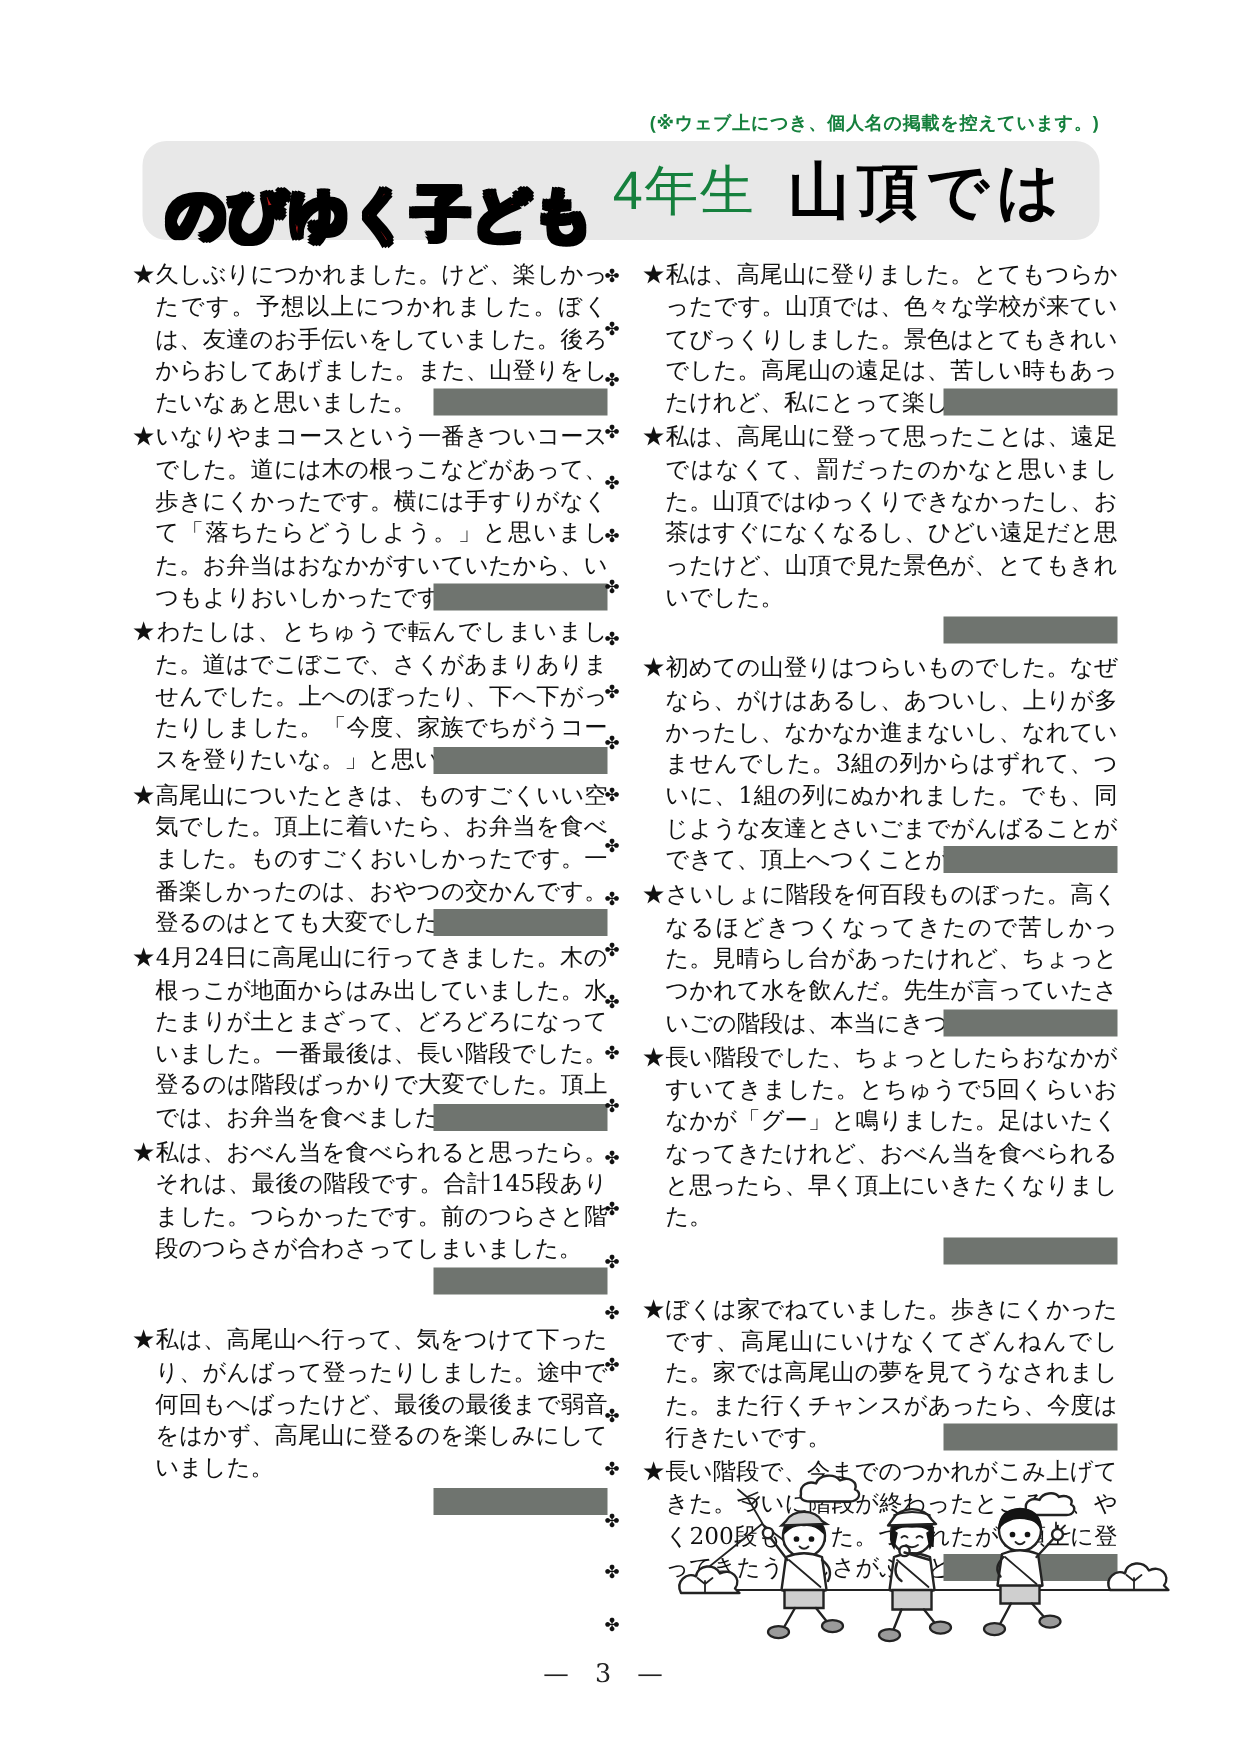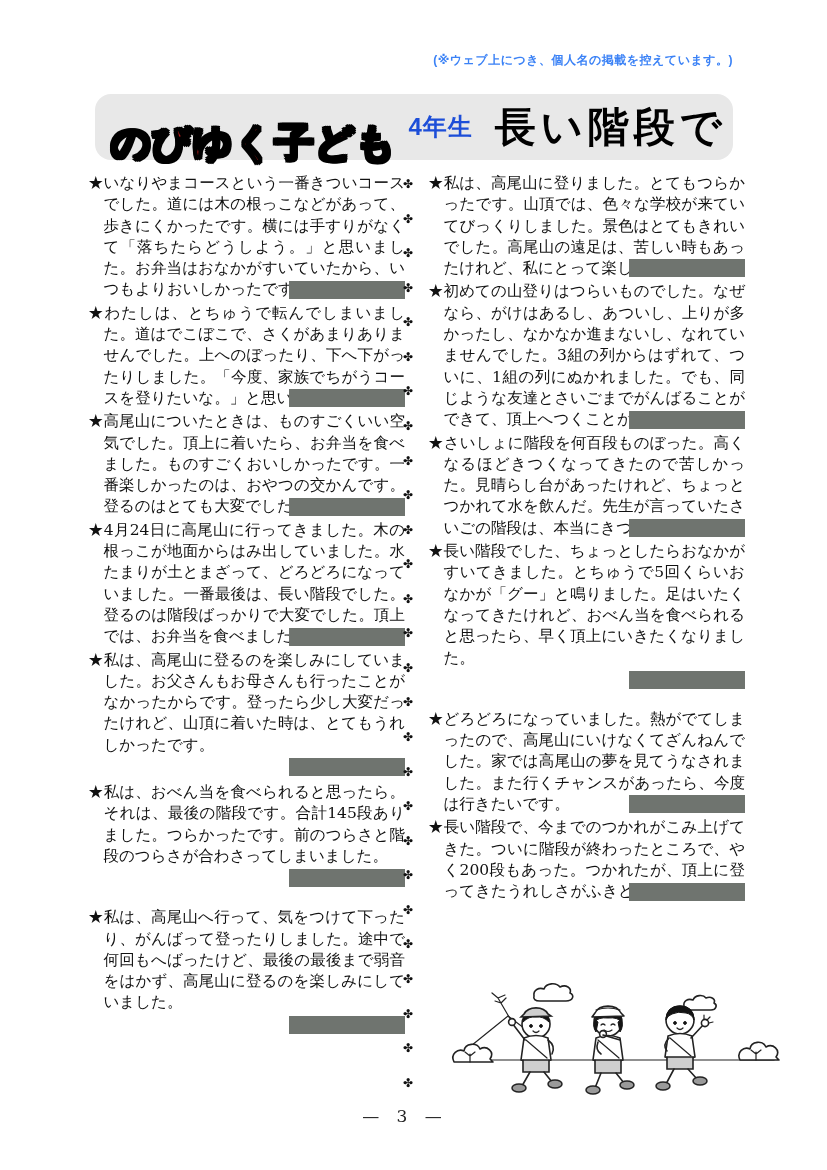--- a/index.html
+++ b/index.html
@@ -8,23 +8,23 @@
     width: 827px; height: 1170px;
     font-family: "DejaVu Serif", "Liberation Serif", serif;
     color: #111;
     position: relative;
     overflow: hidden;
   }
   .page { position: absolute; inset: 0; background: #fff; }
 
   
   .note {
-    position: absolute; top: 52px; right: 94px;
+    position: absolute; top: 74px; right: 94px;
     font-family: "Liberation Sans", "DejaVu Sans", sans-serif;
-    font-weight: bold; font-size: 12px; color: #3b82f6;
+    font-weight: bold; font-size: 12px; color: #15803d;
     letter-spacing: 0.5px;
   }
 
   
   .banner {
     position: absolute; left: 95px; top: 94px;
     width: 638px; height: 66px;
     background: #e8e8e8;
     border-radius: 16px;
     display: flex; align-items: center;
@@ -35,21 +35,21 @@
     font-family: Liberation Sans, sans-serif;
     font-weight: 900; font-size: 39px; letter-spacing: 1px;
     color: #b91c1c;
     -webkit-text-stroke: 2px #000;
     text-shadow: -2px -2px 0 #000, 2px -2px 0 #000, -2px 2px 0 #000, 2px 2px 0 #000,
                   0 -2px 0 #000, 0 2px 0 #000, -2px 0 0 #000, 2px 0 0 #000;
     margin-top: 32px;
   }
   .banner .t-grade {
     font-family: "Liberation Sans", "DejaVu Sans", sans-serif;
-    font-weight: 700; font-size: 24px; color: #1d4ed8;
+    font-weight: 400; font-size: 36px; color: #15803d;
     margin-left: 12px; letter-spacing: 1px;
   }
   .banner .t-event {
     font-family: "Liberation Sans", "DejaVu Sans", sans-serif;
     font-weight: 900; font-size: 41px; color: #000;
     margin-left: 22px; letter-spacing: 5px;
   }
 
   
   .col {
@@ -109,29 +109,29 @@
 </head>
 <body>
 
 <div class="page">
 
   <div class="note">(※ウェブ上につき、個人名の掲載を控えています。)</div>
 
   <div class="banner" style="background: rgb(232, 232, 232);">
     <span class="t-main">のびゆく子ども</span>
     <span class="t-grade">4年生</span>
-    <span class="t-event">長い階段で</span>
+    <span class="t-event">山頂では</span>
   </div>
 
   <div class="col col-left">
+      <div class="para"><span class="star">★</span><span>久しぶりにつかれました。けど、楽しかったです。予想以上につかれました。ぼくは、友達のお手伝いをしていました。後ろからおしてあげました。また、山登りをしたいなぁと思いました。</span><span class="redact abs" style="background: rgb(111, 116, 111);"></span></div>
       <div class="para"><span class="star">★</span><span>いなりやまコースという一番きついコースでした。道には木の根っこなどがあって、歩きにくかったです。横には手すりがなくて「落ちたらどうしよう。」と思いました。お弁当はおなかがすいていたから、いつもよりおいしかったです。</span><span class="redact abs" style="background: rgb(111, 116, 111);"></span></div>
       <div class="para"><span class="star">★</span><span>わたしは、とちゅうで転んでしまいました。道はでこぼこで、さくがあまりありませんでした。上へのぼったり、下へ下がったりしました。「今度、家族でちがうコースを登りたいな。」と思いました。</span><span class="redact abs" style="background: rgb(111, 116, 111);"></span></div>
       <div class="para"><span class="star">★</span><span>高尾山についたときは、ものすごくいい空気でした。頂上に着いたら、お弁当を食べました。ものすごくおいしかったです。一番楽しかったのは、おやつの交かんです。登るのはとても大変でした。</span><span class="redact abs" style="background: rgb(111, 116, 111);"></span></div>
       <div class="para"><span class="star">★</span><span>4月24日に高尾山に行ってきました。木の根っこが地面からはみ出していました。水たまりが土とまざって、どろどろになっていました。一番最後は、長い階段でした。登るのは階段ばっかりで大変でした。頂上では、お弁当を食べました。</span><span class="redact abs" style="background: rgb(111, 116, 111);"></span></div>
-      <div class="para"><span class="star">★</span><span>私は、高尾山に登るのを楽しみにしていました。お父さんもお母さんも行ったことがなかったからです。登ったら少し大変だったけれど、山頂に着いた時は、とてもうれしかったです。</span><div class="redact-line"><span class="redact" style="background: rgb(111, 116, 111);"></span></div></div>
       <div class="para" style="margin-bottom: 16px;"><span class="star">★</span><span>私は、おべん当を食べられると思ったら。それは、最後の階段です。合計145段ありました。つらかったです。前のつらさと階段のつらさが合わさってしまいました。</span><div class="redact-line"><span class="redact" style="background: rgb(111, 116, 111);"></span></div></div>
       <div class="para"><span class="star">★</span><span>私は、高尾山へ行って、気をつけて下ったり、がんばって登ったりしました。途中で何回もへばったけど、最後の最後まで弱音をはかず、高尾山に登るのを楽しみにしていました。</span><div class="redact-line"><span class="redact" style="background: rgb(111, 116, 111);"></span></div></div>
     </div>
 
   <div class="divider">
       <span class="orn">✤</span>
       <span class="orn">✤</span>
       <span class="orn">✤</span>
       <span class="orn">✤</span>
       <span class="orn">✤</span>
@@ -154,24 +154,25 @@
       <span class="orn">✤</span>
       <span class="orn">✤</span>
       <span class="orn">✤</span>
       <span class="orn">✤</span>
       <span class="orn">✤</span>
       <span class="orn">✤</span>
     </div>
 
   <div class="col col-right">
       <div class="para"><span class="star">★</span><span>私は、高尾山に登りました。とてもつらかったです。山頂では、色々な学校が来ていてびっくりしました。景色はとてもきれいでした。高尾山の遠足は、苦しい時もあったけれど、私にとって楽しい遠足でした。</span><span class="redact abs" style="background: rgb(111, 116, 111);"></span></div>
+      <div class="para"><span class="star">★</span><span>私は、高尾山に登って思ったことは、遠足ではなくて、罰だったのかなと思いました。山頂ではゆっくりできなかったし、お茶はすぐになくなるし、ひどい遠足だと思ったけど、山頂で見た景色が、とてもきれいでした。</span><div class="redact-line"><span class="redact" style="background: rgb(111, 116, 111);"></span></div></div>
       <div class="para"><span class="star">★</span><span>初めての山登りはつらいものでした。なぜなら、がけはあるし、あついし、上りが多かったし、なかなか進まないし、なれていませんでした。3組の列からはずれて、ついに、1組の列にぬかれました。でも、同じような友達とさいごまでがんばることができて、頂上へつくことができました。</span><span class="redact abs" style="background: rgb(111, 116, 111);"></span></div>
       <div class="para"><span class="star">★</span><span>さいしょに階段を何百段ものぼった。高くなるほどきつくなってきたので苦しかった。見晴らし台があったけれど、ちょっとつかれて水を飲んだ。先生が言っていたさいごの階段は、本当にきつかった。</span><span class="redact abs" style="background: rgb(111, 116, 111);"></span></div>
       <div class="para" style="margin-bottom: 16px;"><span class="star">★</span><span>長い階段でした、ちょっとしたらおなかがすいてきました。とちゅうで5回くらいおなかが「グー」と鳴りました。足はいたくなってきたけれど、おべん当を食べられると思ったら、早く頂上にいきたくなりました。</span><div class="redact-line"><span class="redact" style="background: rgb(111, 116, 111);"></span></div></div>
-      <div class="para"><span class="star">★</span><span>どろどろになっていました。熱がでてしまったので、高尾山にいけなくてざんねんでした。家では高尾山の夢を見てうなされました。また行くチャンスがあったら、今度は行きたいです。</span><span class="redact abs" style="background: rgb(111, 116, 111);"></span></div>
+      <div class="para"><span class="star">★</span><span>ぼくは家でねていました。歩きにくかったです、高尾山にいけなくてざんねんでした。家では高尾山の夢を見てうなされました。また行くチャンスがあったら、今度は行きたいです。</span><span class="redact abs" style="background: rgb(111, 116, 111);"></span></div>
       <div class="para"><span class="star">★</span><span>長い階段で、今までのつかれがこみ上げてきた。ついに階段が終わったところで、やく200段もあった。つかれたが、頂上に登ってきたうれしさがふきとばしてくれた。</span><span class="redact abs" style="background: rgb(111, 116, 111);"></span></div>
     </div>
 
   <div class="illus">
     <svg viewBox="0 0 334 128" xmlns="http://www.w3.org/2000/svg">
 
       <g>
         <path class="thin" d="M8,82 L60,40 L100,70"></path>
         <path class="thin" d="M8,84 H326"></path>
       </g>

